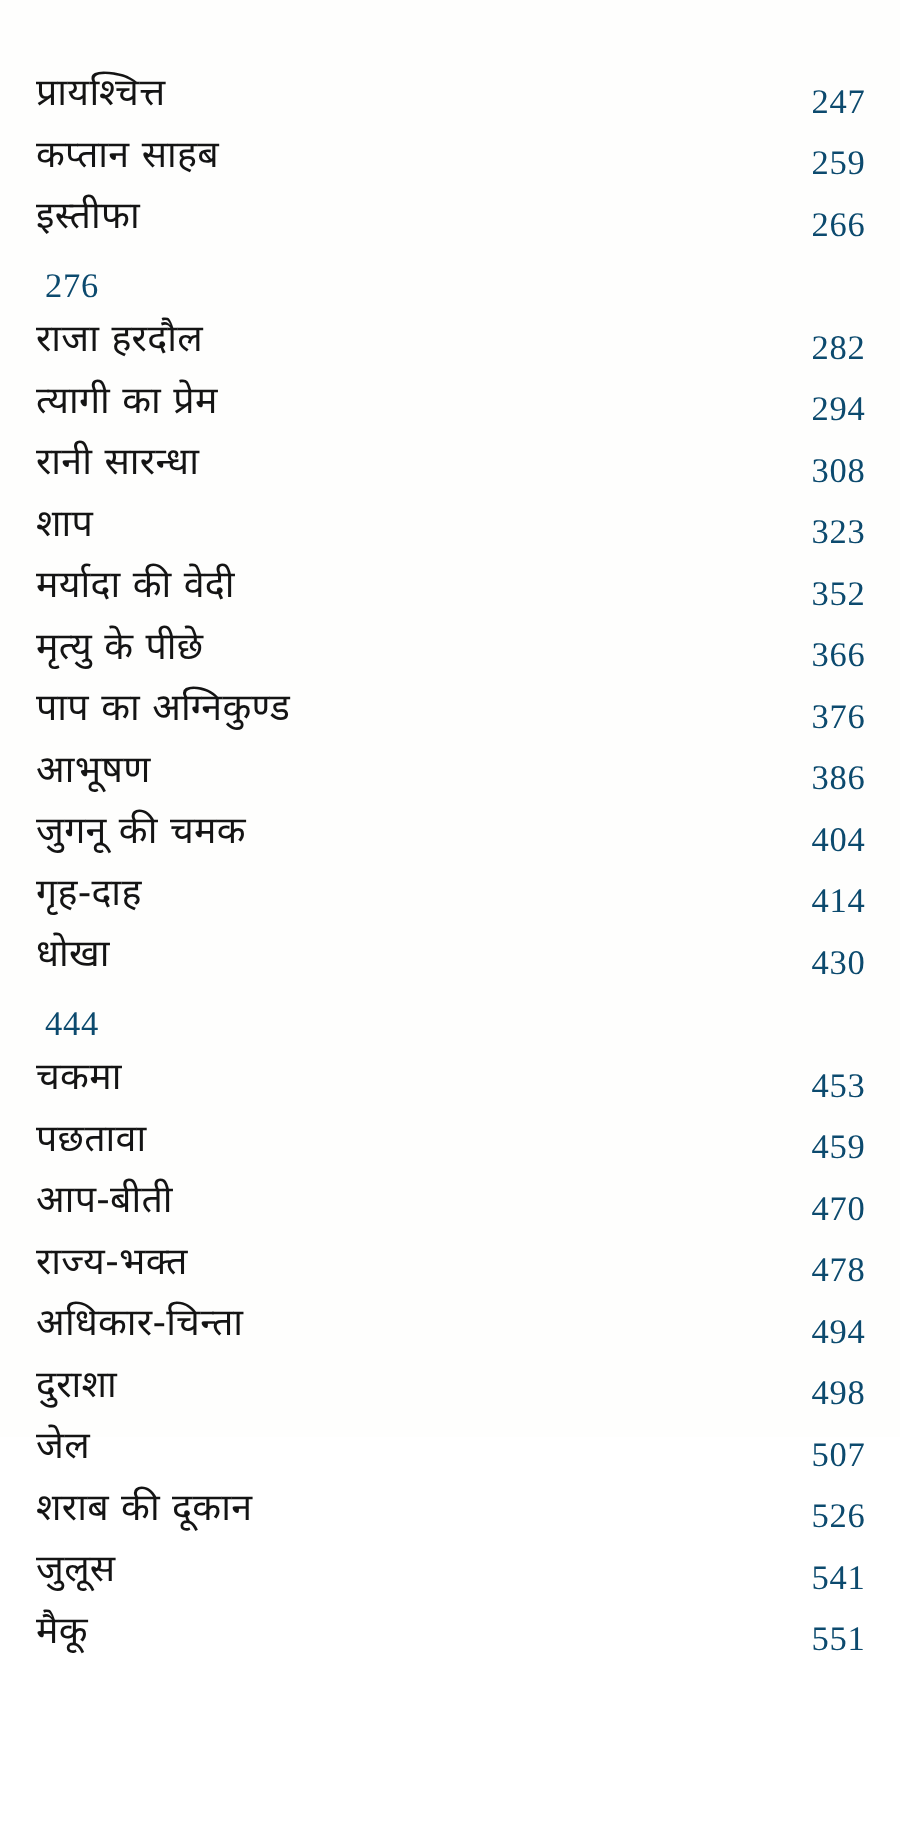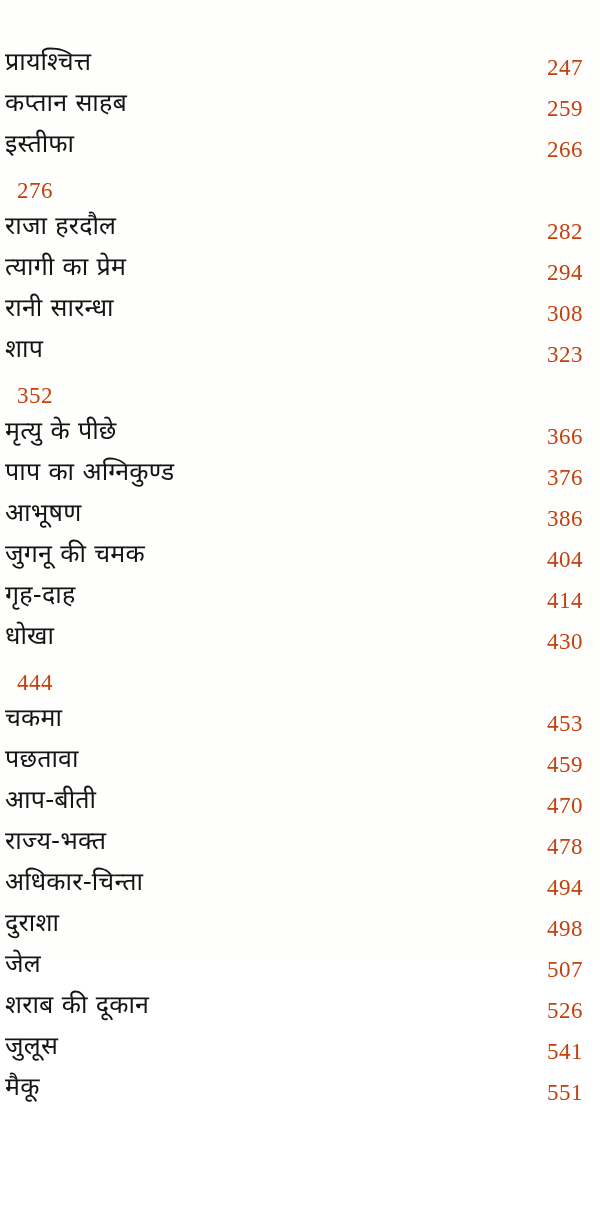--- a/index.html
+++ b/index.html
@@ -11,21 +11,21 @@
     height: 1215px;
     background: #ffffff;
     overflow: hidden;
   }
   .page {
     position: relative;
     width: 600px;
     height: 958px;
     box-sizing: border-box;
     background: #fefefd;
-    padding: 41px 17px 20px 5px;
+    padding: 41px 17px 20px 24px;
   }
   .toc-list {
     display: flex;
     flex-direction: column;
   }
   .toc-row {
     height: 41px;
     display: flex;
     flex-direction: row;
     justify-content: space-between;
@@ -35,23 +35,23 @@
     font-family: "DejaVu Sans", "Liberation Sans", sans-serif;
     font-size: 25px;
     line-height: 1.2;
     color: #141414;
     white-space: nowrap;
     letter-spacing: 0.2px;
   }
   .toc-page {
     font-family: "Liberation Serif", "DejaVu Serif", serif;
     font-size: 23px;
-    color: #c2410c;
+    color: #0c4a6e;
     letter-spacing: 0.5px;
-    text-align: right;
+    text-align: center;
     min-width: 48px;
     margin-top: 12px;
   }
 </style>
 </head>
 <body>
 
 <div class="page">
   <div class="toc-list" id="toc-list">
   <div class="toc-row">
@@ -87,20 +87,21 @@
     <span class="toc-title">रानी सारन्धा</span>
     <span class="toc-page">308</span>
   </div>
 
   <div class="toc-row">
     <span class="toc-title">शाप</span>
     <span class="toc-page">323</span>
   </div>
 
   <div class="toc-row">
+    <span class="toc-title">मर्यादा की वेदी</span>
     <span class="toc-page">352</span>
   </div>
 
   <div class="toc-row">
     <span class="toc-title">मृत्यु के पीछे</span>
     <span class="toc-page">366</span>
   </div>
 
   <div class="toc-row">
     <span class="toc-title">पाप का अग्निकुण्ड</span>

